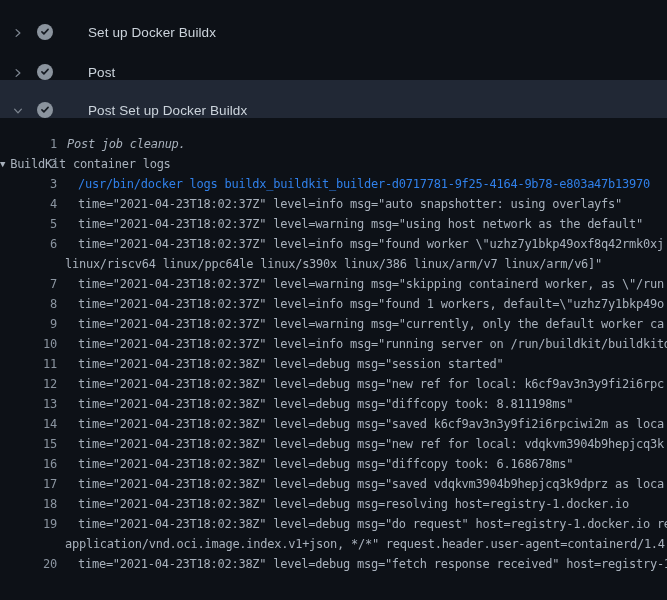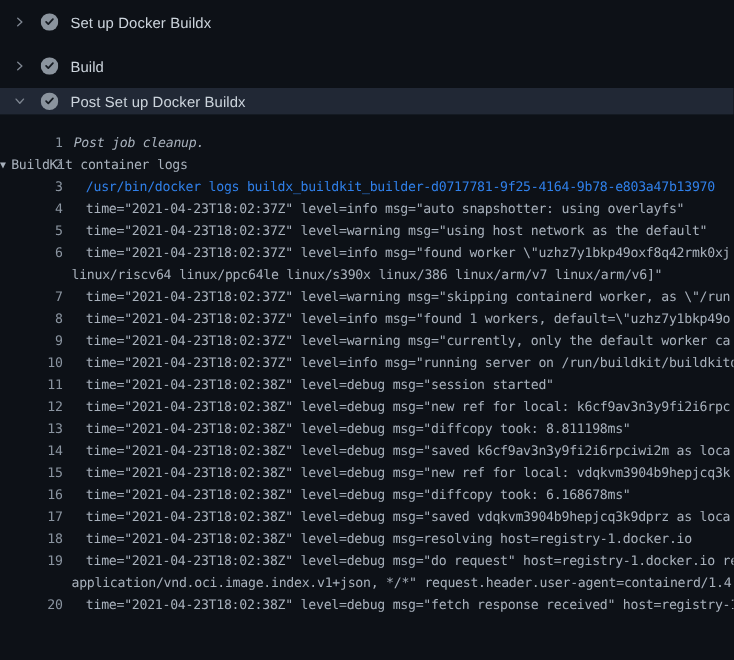--- a/index.html
+++ b/index.html
@@ -16,26 +16,27 @@
   *{margin:0;padding:0;box-sizing:border-box;}
   html,body{width:667px;height:600px;overflow:hidden;}
   body{
     background:var(--bg);
     font-family:"Liberation Sans", sans-serif;
   }
   .steps-list{width:100%;}
   .step-row{
     height:40px;
     display:flex;
-    align-items:center;
+    align-items:flex-end;
     cursor:pointer;
     position:relative;
+    padding-left:24px;
   }
   .step-row.expanded{
-    height:24px;
+    height:38px;
     background:var(--highlight);
   }
   .step-chevron{
     position:absolute;
     left:11px;
     width:14px;height:14px;
     display:flex;align-items:center;justify-content:center;
     color:var(--chevron);
   }
   .step-chevron svg{display:block;}
@@ -109,21 +110,21 @@
     <div class="step-row">
       <span class="step-chevron">
         <svg width="12" height="12" viewBox="0 0 16 16">
           <path d="M5.5 3.5 L10.5 8 L5.5 12.5" fill="none" stroke="currentColor" stroke-width="1.7" stroke-linecap="round" stroke-linejoin="round"></path>
         </svg>
       </span>
       <span class="step-check"><svg width="16" height="16" viewBox="0 0 16 16">
           <circle cx="8" cy="8" r="8" fill="var(--check-circle)"></circle>
           <path d="M11.1 5.4 L6.9 9.9 L4.9 7.9" fill="none" stroke="var(--check-mark)" stroke-width="1.6" stroke-linecap="round" stroke-linejoin="round"></path>
         </svg></span>
-      <span class="step-label">Build</span>
+      <span class="step-label">Post</span>
     </div>
     <div class="step-row expanded">
       <span class="step-chevron">
         <svg width="12" height="12" viewBox="0 0 16 16">
           <path d="M3.5 5.5 L8 10.5 L12.5 5.5" fill="none" stroke="currentColor" stroke-width="1.7" stroke-linecap="round" stroke-linejoin="round"></path>
         </svg>
       </span>
       <span class="step-check"><svg width="16" height="16" viewBox="0 0 16 16">
           <circle cx="8" cy="8" r="8" fill="var(--check-circle)"></circle>
           <path d="M11.1 5.4 L6.9 9.9 L4.9 7.9" fill="none" stroke="var(--check-mark)" stroke-width="1.6" stroke-linecap="round" stroke-linejoin="round"></path>

